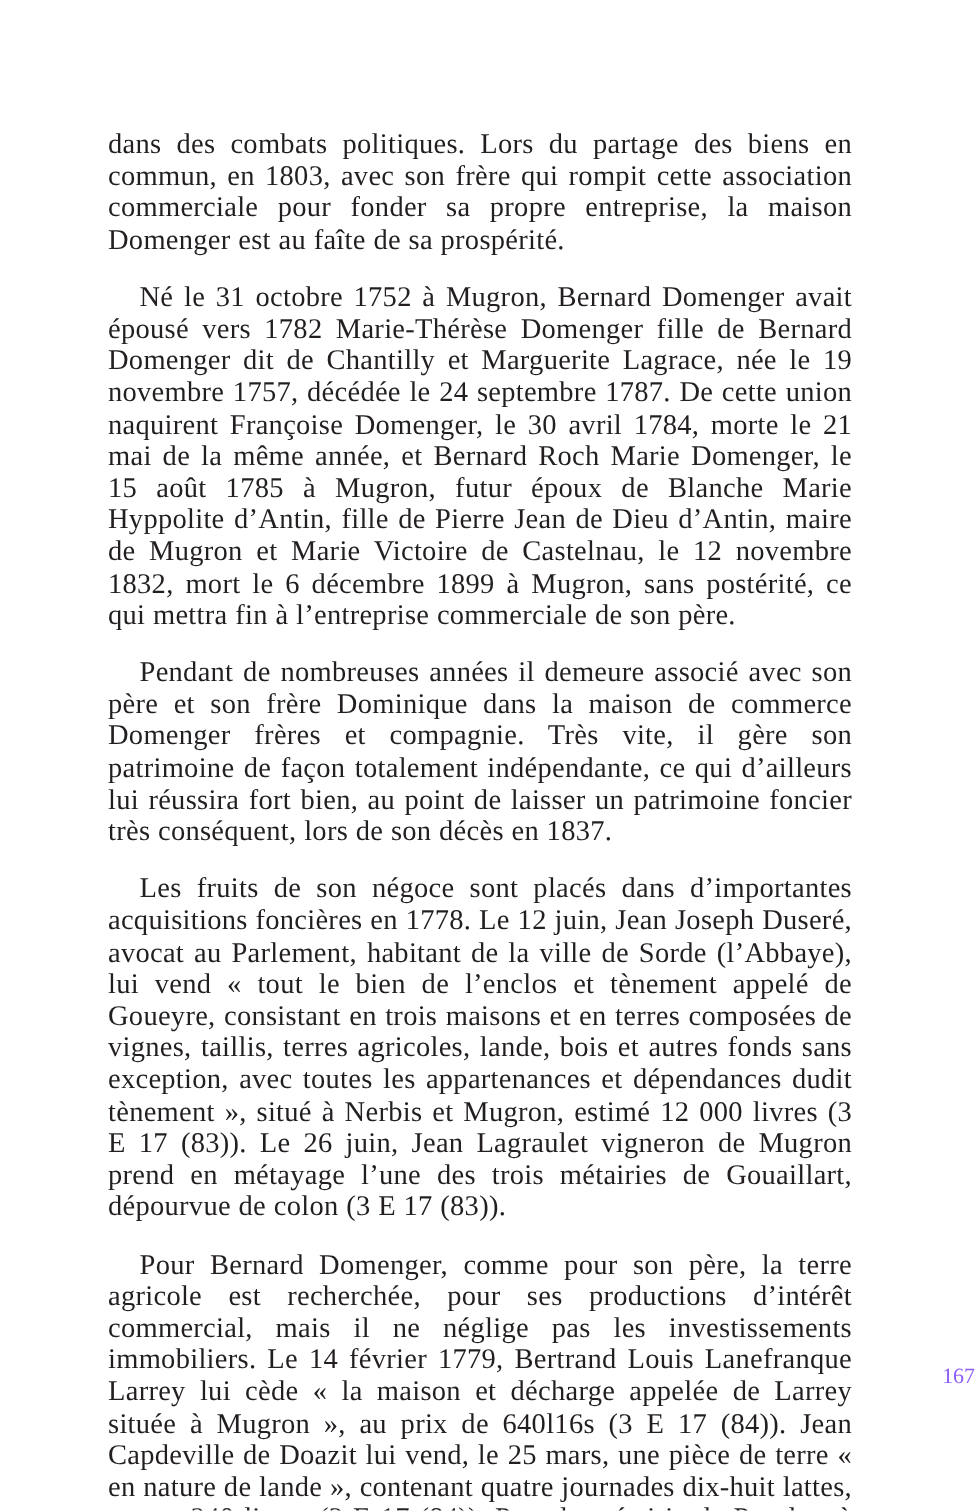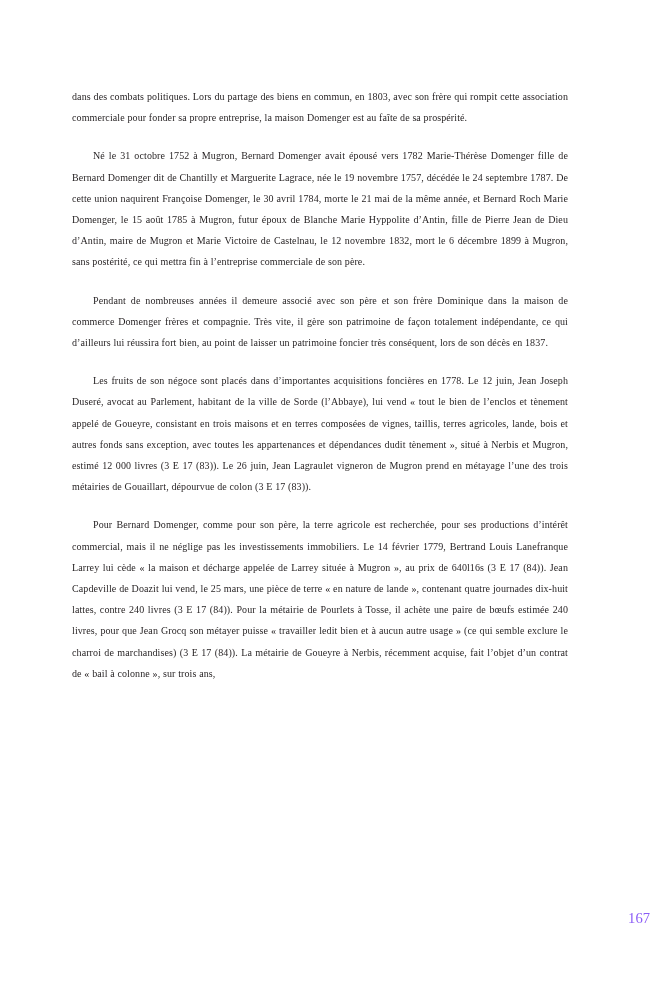--- a/index.html
+++ b/index.html
@@ -27,21 +27,21 @@
   .text-block {
     position: absolute;
     left: 72px;
     top: 86px;
     width: 506px;
   }
   p.body-para {
     margin: 0 10px 17px 0;
     text-align: justify;
     text-indent: 21px;
-    font-size: 10px;
+    font-size: 19px;
     line-height: 21.2px;
     letter-spacing: 0.01em;
     word-spacing: 0.01em;
     color: #231f20;
     hyphens: none;
   }
   p.body-para.no-indent {
     text-indent: 0;
   }
   p.body-para:last-child {

